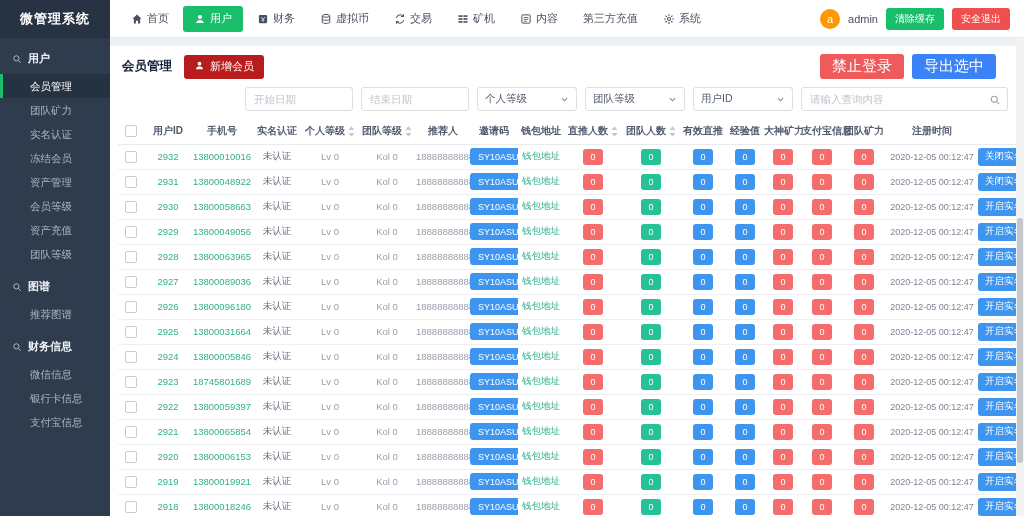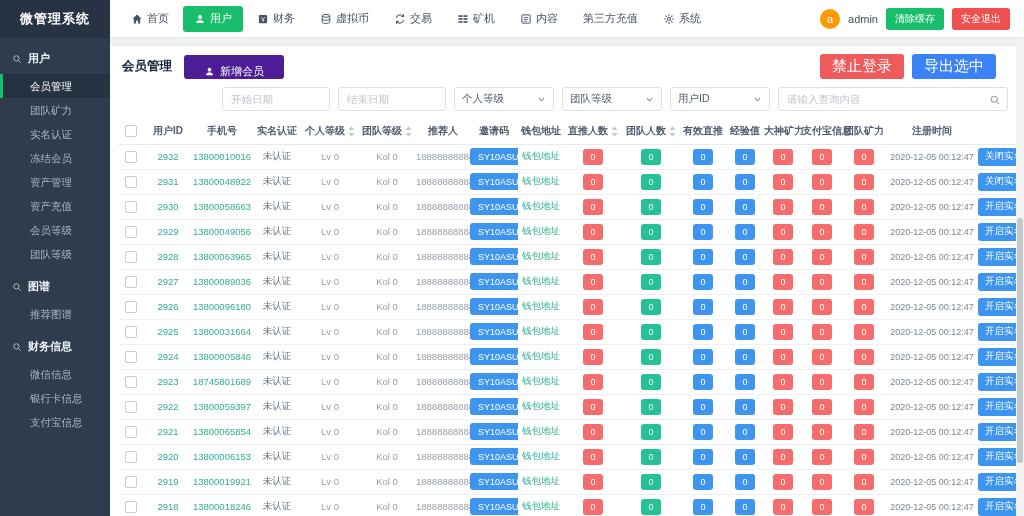--- a/index.html
+++ b/index.html
@@ -25,34 +25,34 @@
   .side-header{display:flex;align-items:center;gap:6px;padding:13px 0 8px 12px;color:#ecf2f8;font-size:11px;font-weight:bold;cursor:pointer}
   .side-header .ic{display:flex;align-items:center;color:#aab7c4}
   .side-item{height:24px;line-height:24px;padding-left:27px;font-size:10.5px;color:#a9b6c3;cursor:pointer;border-left:3px solid transparent;white-space:nowrap}
   .side-item.active{background:#253241;color:#fff;border-left-color:#19be6b}
 
   
   .main{position:absolute;left:110px;top:38px;width:914px;height:478px}
   .panel{position:absolute;top:8px;left:0;right:0;bottom:0;background:#fff;overflow:hidden}
   .toolbar{display:flex;align-items:center;padding:8px 12px 6px 12px}
   .panel-title{font-size:12.5px;font-weight:bold;color:#17233d;margin-right:12px}
-  .add-btn{display:flex;align-items:flex-end;gap:5px;background:#4c1d95;color:#fff;border:none;border-radius:3px;height:24px;padding:0 20px;font-size:11px;cursor:pointer}
+  .add-btn{display:flex;align-items:center;gap:5px;background:#b91c1c;color:#fff;border:none;border-radius:3px;height:24px;padding:0 10px;font-size:11px;cursor:pointer}
   .toolbar-right{margin-left:auto;display:flex;gap:8px;padding-right:16px}
   .tb-btn{height:25px;border:none;border-radius:3px;color:#fff;font-size:15px;padding:1px 12px;cursor:pointer}
   .ban{background:#ef5a5a}
   .export{background:#3b82f6}
 
   
   .filters{display:flex;justify-content:flex-end;gap:8px;padding:2px 16px 8px 0;align-items:center}
   .ctl{height:24px;border:1px solid #dcdee2;border-radius:3px;background:#fff;font-size:10.5px;color:#515a6e}
   input.ctl{padding:0 8px;outline:none;width:108px}
   input.ctl::placeholder{color:#c0c4cc}
   .select{display:flex;align-items:center;justify-content:space-between;width:100px;padding:0 7px;cursor:pointer}
   .select .chev{color:#808695;display:flex;align-items:center}
-  .search-wrap{position:relative;width:230px}
+  .search-wrap{position:relative;width:207px}
   .search-wrap input{width:100%;padding-right:24px}
   .search-ic{position:absolute;right:7px;top:5px;color:#9aa0ab}
 
   
   .table-wrap{margin-left:8px;overflow:hidden;width:898px}
   table{border-collapse:collapse;table-layout:fixed;width:950px;font-size:9.5px;color:#808695}
   th{font-weight:bold;color:#515a6e;height:25px;border-bottom:1px solid #e8eaec;font-size:10px;padding:0;text-align:center;white-space:nowrap}
   td{height:25px;border-bottom:1px solid #eef0f3;text-align:center;padding:0;white-space:nowrap;overflow:hidden}
   .link{color:#30b08f;cursor:pointer}
   .muted{color:#9aa0ab}
@@ -174,22 +174,22 @@
           <line x1="10.2" y1="10.2" x2="14" y2="14" stroke="currentColor" stroke-width="1.6"></line>
         </svg>
       </span>
       <span>用户</span>
     </div>
     <div class="side-item active">会员管理</div>
     <div class="side-item">团队矿力</div>
     <div class="side-item">实名认证</div>
     <div class="side-item">冻结会员</div>
     <div class="side-item">资产管理</div>
+    <div class="side-item">会员等级</div>
     <div class="side-item">资产充值</div>
-    <div class="side-item">会员等级</div>
     <div class="side-item">团队等级</div>
     <div class="side-header">
       <span class="ic">
         <svg width="10" height="10" viewBox="0 0 16 16">
           <circle cx="7" cy="7" r="4.2" fill="none" stroke="currentColor" stroke-width="1.6"></circle>
           <line x1="10.2" y1="10.2" x2="14" y2="14" stroke="currentColor" stroke-width="1.6"></line>
         </svg>
       </span>
       <span>图谱</span>
     </div>

